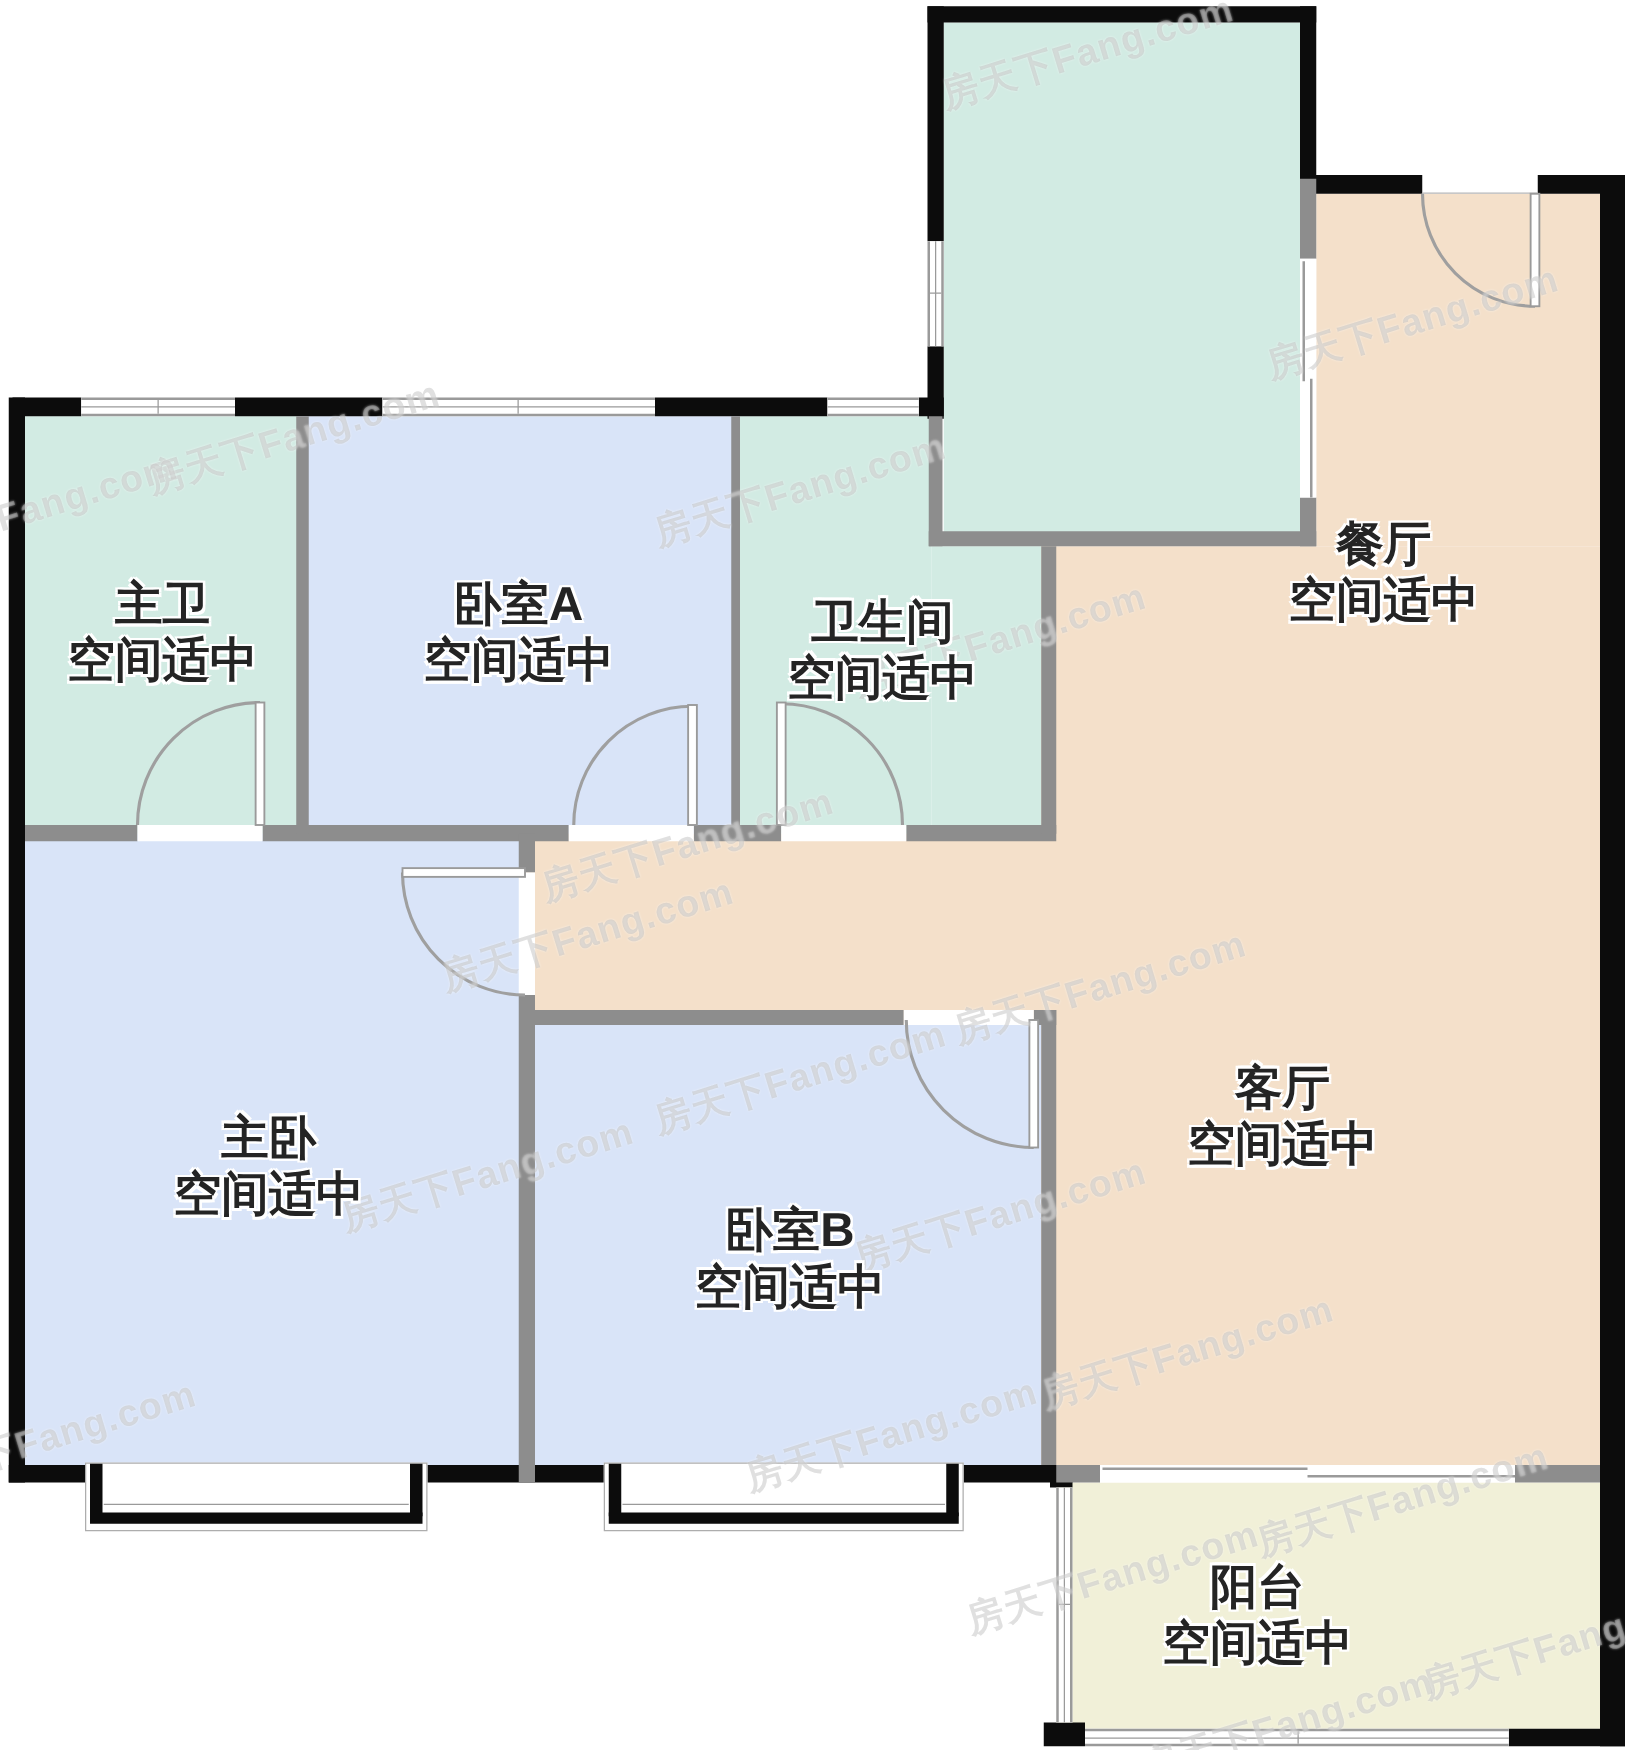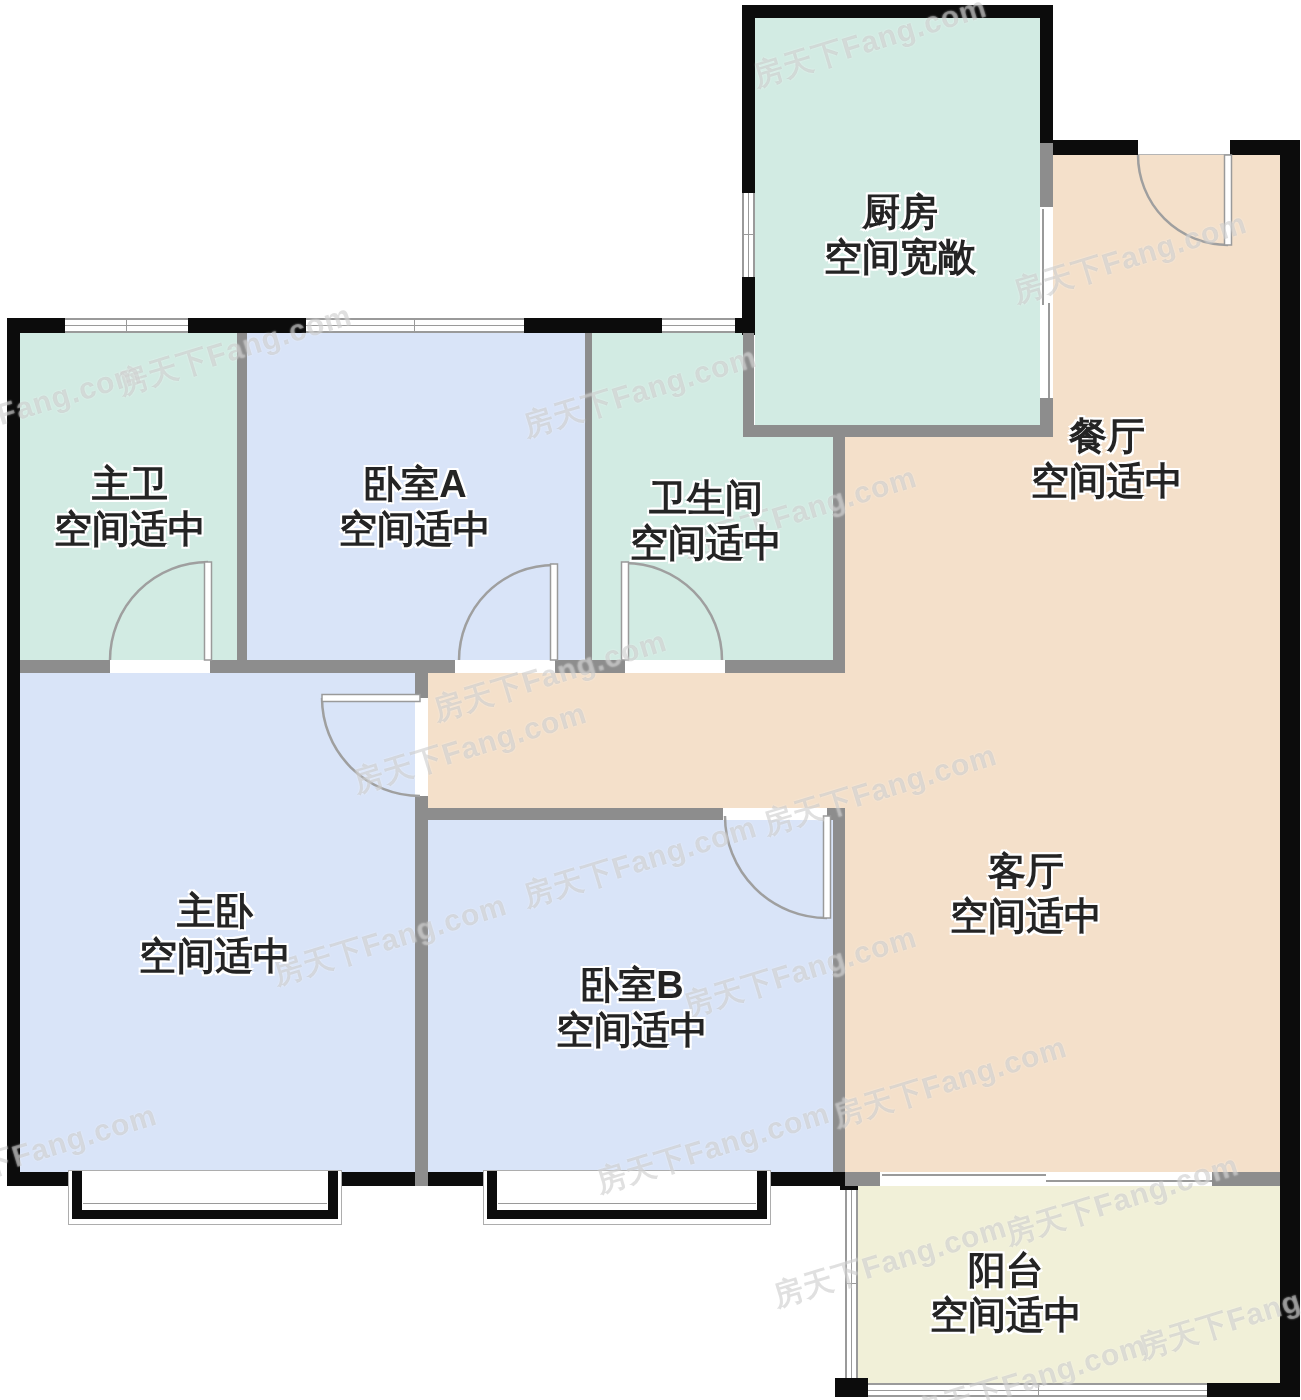--- a/index.html
+++ b/index.html
@@ -166,24 +166,20 @@
   <div class="wm" style="left:390px;top:940px">房天下Fang.com</div>
   <div class="wm" style="left:800px;top:972px">房天下Fang.com</div>
   <div class="wm" style="left:950px;top:1082px">房天下Fang.com</div>
   <div class="wm" style="left:713px;top:1148px">房天下Fang.com</div>
   <div class="wm" style="left:40px;top:1150px">房天下Fang.com</div>
   <div class="wm" style="left:1122px;top:1200px">房天下Fang.com</div>
   <div class="wm" style="left:890px;top:1262px">房天下Fang.com</div>
   <div class="wm" style="left:1255px;top:1314px">房天下Fang.com</div>
   <div class="wm" style="left:1030px;top:1380px">房天下Fang.com</div>
 
-  <div class="lbl" style="left:900px;top:235px">
-    <div>厨房</div>
-    <div>空间宽敞</div>
-  </div>
   <div class="lbl" style="left:1107px;top:459px">
     <div>餐厅</div>
     <div>空间适中</div>
   </div>
   <div class="lbl" style="left:130px;top:507px">
     <div>主卫</div>
     <div>空间适中</div>
   </div>
   <div class="lbl" style="left:415px;top:507px">
     <div>卧室A</div>

